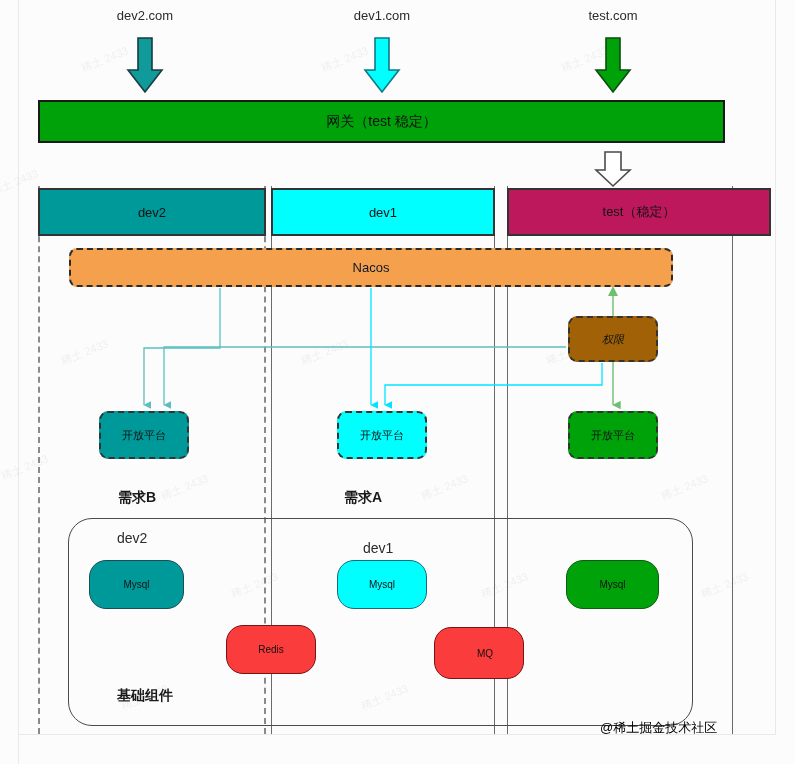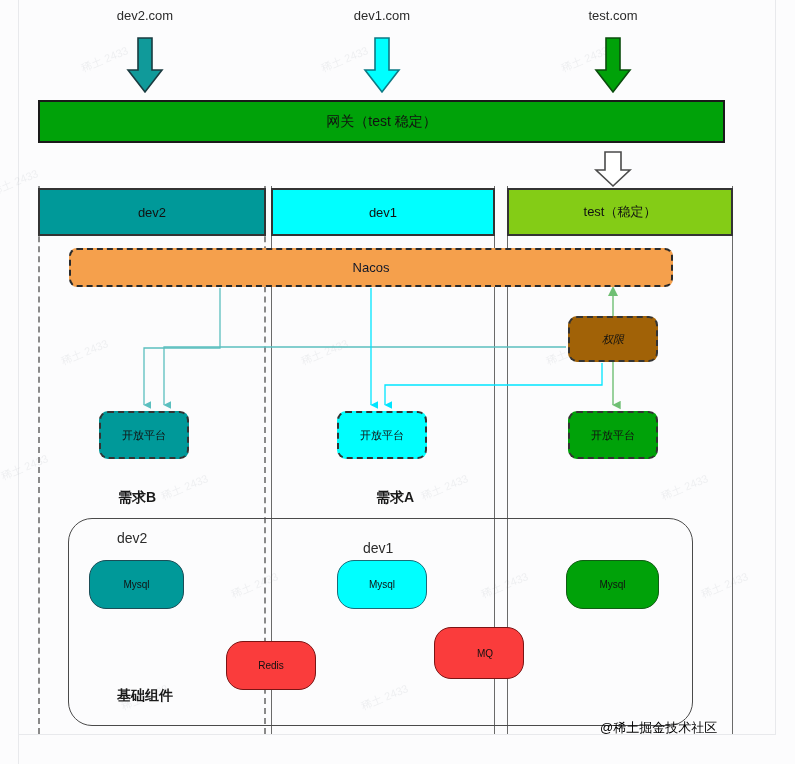--- a/index.html
+++ b/index.html
@@ -38,21 +38,21 @@
   #col-dev1{left:271px;top:186px;width:224px;height:548px;border-left:1.5px solid #6a6a6a;border-right:1.5px solid #6a6a6a;}
   #col-test{left:507px;top:186px;width:226px;height:548px;border-left:1.5px solid #6a6a6a;border-right:1.5px solid #6a6a6a;}
 
   .env-head{
     position:absolute;box-sizing:border-box;height:48px;
     display:flex;align-items:center;justify-content:center;
     font-size:13px;color:#111;
   }
   #head-dev2{left:38px;top:188px;width:228px;background:#009999;border:2px solid #333;}
   #head-dev1{left:271px;top:188px;width:224px;background:#0ff;border:2px solid #333;}
-  #head-test{left:507px;top:188px;width:226px;background:#84cc16;border:2px solid #333;}
+  #head-test{left:507px;top:188px;width:264px;background:#be185d;border:2px solid #333;}
 
   
   #nacos{
     position:absolute;left:69px;top:248px;width:604px;height:39px;
     background:#f5a04c;border:2px dashed #2b2b2b;border-radius:8px;box-sizing:border-box;
     display:flex;align-items:center;justify-content:center;
     font-size:13px;color:#0f172a;
   }
 
   
@@ -61,40 +61,40 @@
     display:flex;align-items:center;justify-content:center;
     font-size:11px;color:#111;
   }
   #svc-dev2{left:99px;top:411px;width:90px;height:48px;background:#009999;border:2px dashed #333;}
   #svc-dev1{left:337px;top:411px;width:90px;height:48px;background:#0ff;border:2px dashed #333;}
   #svc-test{left:568px;top:411px;width:90px;height:48px;background:#00a209;border:2px dashed #333;}
   #svc-auth{left:568px;top:316px;width:90px;height:46px;background:#a16207;border:2px dashed #333;font-style:italic;}
 
   
   #req-b{left:118px;top:489px;font-size:14px;font-weight:bold;color:#1a1a1a;}
-  #req-a{left:376px;top:489px;font-size:14px;font-weight:bold;color:#1a1a1a;}
+  #req-a{left:344px;top:489px;font-size:14px;font-weight:bold;color:#1a1a1a;}
 
   
   #base-box{
     position:absolute;left:68px;top:518px;width:625px;height:208px;
     border:1.5px solid #4a4a4a;border-radius:24px;background:transparent;box-sizing:border-box;
   }
   #base-dev2{left:117px;top:530px;font-size:14px;color:#2b2b2b;}
   #base-dev1{left:363px;top:540px;font-size:14px;color:#2b2b2b;}
   #base-title{left:117px;top:687px;font-size:14px;font-weight:bold;color:#1a1a1a;}
 
   .dbnode{
     position:absolute;box-sizing:border-box;border-radius:17px;
     display:flex;align-items:center;justify-content:center;
     font-size:10px;color:#111;
   }
   #db-dev2{left:89px;top:560px;width:95px;height:49px;background:#009999;border:1.5px solid #1b4d57;}
   #db-dev1{left:337px;top:560px;width:90px;height:49px;background:#0ff;border:1.5px solid #1b6b78;}
   #db-test{left:566px;top:560px;width:93px;height:49px;background:#00a209;border:1.5px solid #115c14;}
-  #redis{left:226px;top:641px;width:90px;height:49px;background:#fa3c3c;border:1.5px solid #7a1414;}
+  #redis{left:226px;top:625px;width:90px;height:49px;background:#fa3c3c;border:1.5px solid #7a1414;}
   #mq{left:434px;top:627px;width:90px;height:52px;background:#fa3c3c;border:1.5px solid #7a1414;padding-left:12px;}
 
   
   #wires{position:absolute;left:0;top:0;width:795px;height:764px;pointer-events:none;}
 
   
   #watermark{
     position:absolute;left:600px;top:719px;
     font-size:13px;color:#000000;white-space:nowrap;
   }

